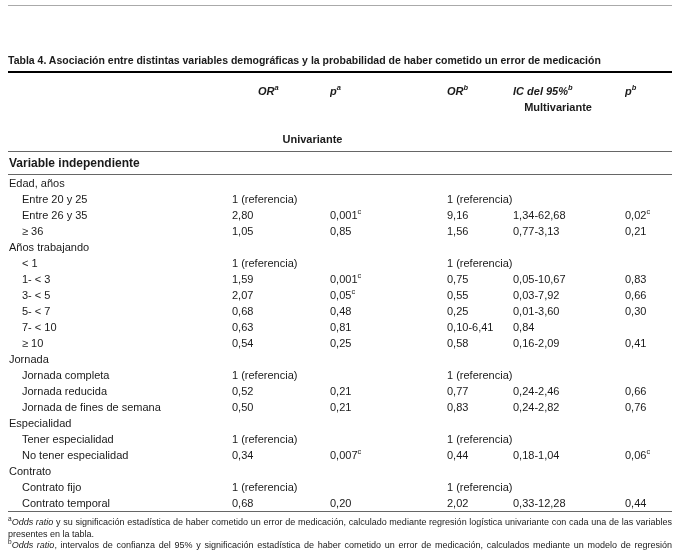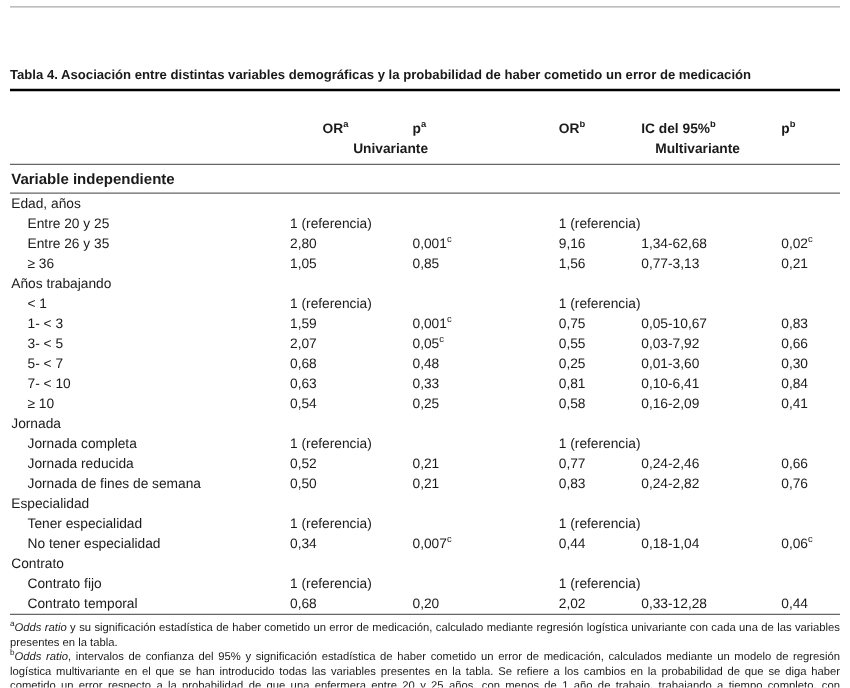--- a/index.html
+++ b/index.html
@@ -6,24 +6,24 @@
   body {
     width:680px; height:550px; background:#ffffff; color:#1a1a1a;
     font-family:"Liberation Sans", sans-serif; overflow:hidden;
   }
   .page { padding:5px 8px 0 8px; }
   .toprule  { border-top:1px solid #aaa; }
   .thickrule{ border-top:2px solid #000; }
   .thinrule { border-top:1px solid #666; }
   .title { font-size:10.5px; font-weight:bold; padding:4px 0 5px 0;margin-top:44px; }
   .grid { display:grid; grid-template-columns:224px 98px 117px 66px 112px 1fr; }
-  .hdr1 { font-size:11px; font-weight:bold; padding-top:24px; }
+  .hdr1 { font-size:11px; font-weight:bold; padding-top:12px;font-style:italic; }
   .hdr1 .ora { padding-left:26px; }
   .hdr2 { font-size:11px; font-weight:bold; padding:4px 0 6px 0; }
-  .span-univ  { grid-column:2 / span 2; text-align:center; padding-right:54px; }
+  .span-univ  { grid-column:2 / span 2; text-align:center; padding-right:54px;margin-top:32px; }
   .span-multi { grid-column:4 / span 3; text-align:right; padding-right:80px; }
   .section { font-size:12px; font-weight:bold; padding:4px 0 4px 1px; }
   .tr { height:16px; line-height:16px; font-size:11px; }
   .td { overflow:hidden; white-space:nowrap; }
   .lbl.g { padding-left:1px; }
   .lbl.i { padding-left:14px; }
   sup { font-size:7.5px; vertical-align:super; line-height:0; }
   .footnotes { padding-top:5px; font-size:9px; line-height:11.5px; text-align:justify; }
   .fn { margin:0; }
   .fn sup { font-size:6.5px; }
@@ -121,21 +121,20 @@
     <div class="td lbl i">5- &lt; 7</div>
     <div class="td">0,68</div>
     <div class="td"><span>0,48</span><sup></sup></div>
     <div class="td">0,25</div>
     <div class="td">0,01-3,60</div>
     <div class="td"><span>0,30</span><sup></sup></div>
   </div>
   <div class="grid tr">
     <div class="td lbl i">7- &lt; 10</div>
     <div class="td">0,63</div>
-    <div class="td"><span>0,33</span><sup></sup></div>
     <div class="td">0,81</div>
     <div class="td">0,10-6,41</div>
     <div class="td"><span>0,84</span><sup></sup></div>
   </div>
   <div class="grid tr">
     <div class="td lbl i">≥ 10</div>
     <div class="td">0,54</div>
     <div class="td"><span>0,25</span><sup></sup></div>
     <div class="td">0,58</div>
     <div class="td">0,16-2,09</div>

